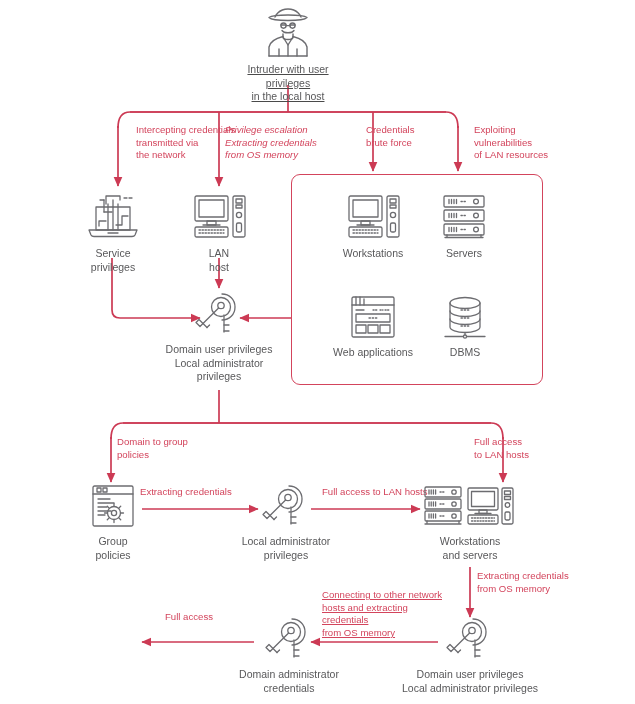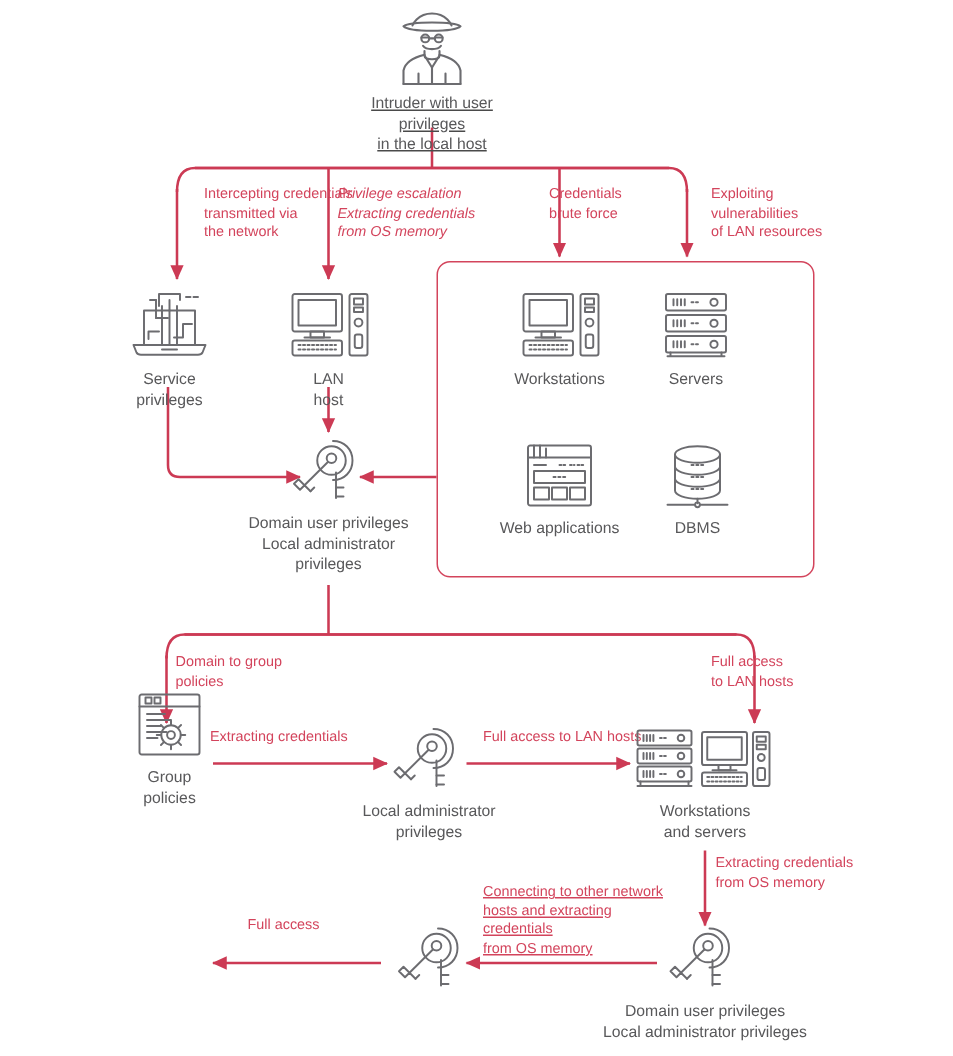--- a/index.html
+++ b/index.html
@@ -252,21 +252,21 @@
         <path d="M16,37.5 L18.5,35"></path>
         <path d="M33,25 L33,42"></path>
         <path d="M33,35 h5 M33,41 h5"></path>
       </g>
     </svg>
     <span class="cap">Domain user privileges
 Local administrator
 privileges</span>
   </div>
 
-  <div class="node" style="left:72px;top:459px;width:82px;">
+  <div class="node" style="left:72px;top:482px;width:82px;">
     <svg class="ico icon" width="52" height="48" viewBox="0 0 52 48">
       <g fill="none" stroke="#6c6c70" stroke-width="1.3" stroke-linejoin="round" stroke-linecap="round">
         <rect x="6" y="4" width="40" height="40" rx="1.5"></rect>
         <path d="M6,12 h40"></path>
         <path d="M10,6 h4 v4 h-4 z M16,6 h4 v4 h-4 z"></path>
         <path d="M11,17 h12 M11,21 h16 M11,25 h9 M11,29 h13 M11,33 h7"></path>
         <circle cx="27" cy="31" r="6.5"></circle>
         <circle cx="27" cy="31" r="2.6"></circle>
         <path d="M27,21.5 v3 M27,37.5 v3 M17.5,31 h3 M33.5,31 h3
                  M20.3,24.3 l2.1,2.1 M31.6,35.6 l2.1,2.1
@@ -335,20 +335,22 @@
         <path d="M31,4 C38.5,4 44,9.5 44,17 C44,24.5 38.5,30 31,30"></path>
         <circle cx="30" cy="17" r="9.5"></circle>
         <circle cx="30" cy="15.5" r="3.2"></circle>
         <path d="M27.6,18 L12,33.5"></path>
         <path d="M12,33.5 L8,29.5 L5,32.5 L9,36.5 L12,33.5 L16,37.5"></path>
         <path d="M16,37.5 L18.5,35"></path>
         <path d="M33,25 L33,42"></path>
         <path d="M33,35 h5 M33,41 h5"></path>
       </g>
     </svg>
+    <span class="cap">Domain administrator
+credentials</span>
   </div>
 
   <div class="node" style="left:398px;top:615px;width:144px;">
     <svg class="ico icon" width="56" height="48" viewBox="0 0 56 48">
       <g fill="none" stroke="#6c6c70" stroke-width="1.3" stroke-linejoin="round" stroke-linecap="round">
         <path d="M31,4 C38.5,4 44,9.5 44,17 C44,24.5 38.5,30 31,30"></path>
         <circle cx="30" cy="17" r="9.5"></circle>
         <circle cx="30" cy="15.5" r="3.2"></circle>
         <path d="M27.6,18 L12,33.5"></path>
         <path d="M12,33.5 L8,29.5 L5,32.5 L9,36.5 L12,33.5 L16,37.5"></path>

